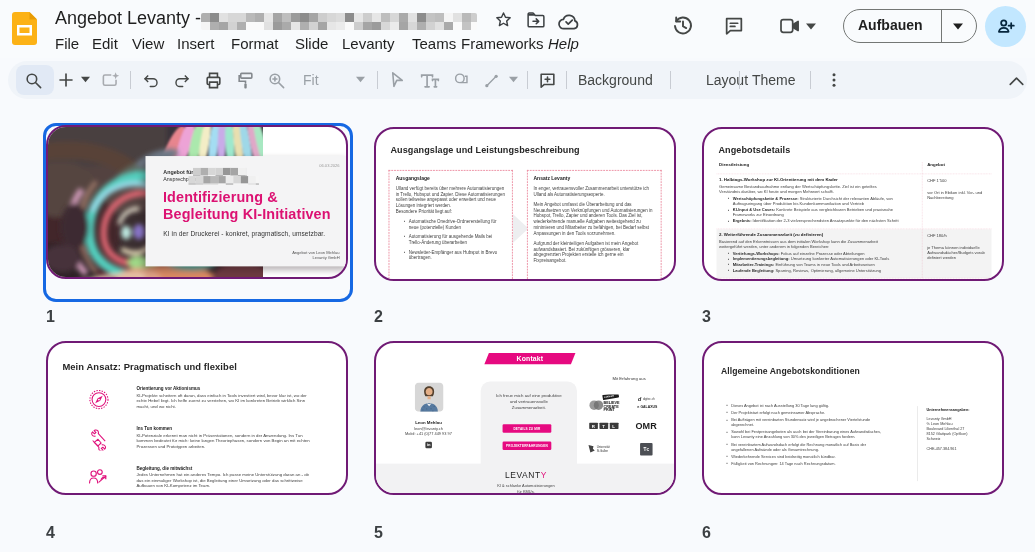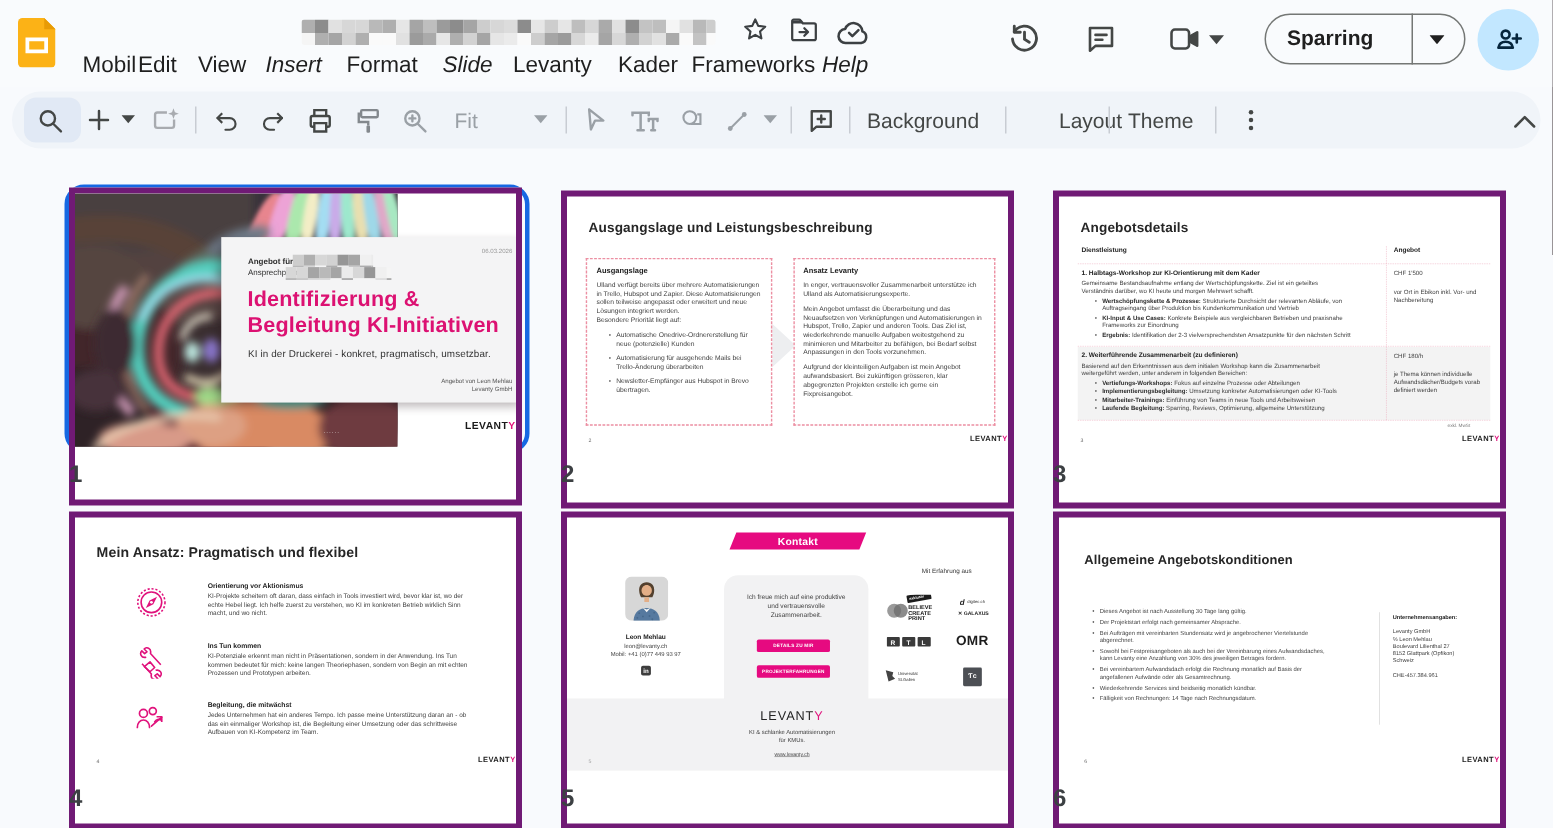--- a/index.html
+++ b/index.html
@@ -10,21 +10,21 @@
 #header { position:absolute; left:0; top:0; width:1035px; height:58px; background:#f9fbfd; }
 #title { position:absolute; left:55px; top:8px; font-size:18px; color:#1f1f1f; }
 #menus { position:absolute; left:0; top:33px; height:22px; font-size:15px; color:#1f1f1f; }
 #menus span { position:absolute; top:2px; }
 
 #toolbar { position:absolute; left:8px; top:61px; width:1019px; height:38px; background:#f0f4f9; border-radius:19px; }
 #searchhl { position:absolute; left:8px; top:4px; width:38px; height:30px; background:#e1e9f5; border-radius:8px; }
 .tsep { position:absolute; top:10px; width:1px; height:18px; background:#c8ccd3; }
 .tbtxt { position:absolute; top:11px; font-size:14px; color:#444746; }
 
-.thumb { position:absolute; width:302px; height:212px; background:#fff; border:4px solid #701a75; border-radius:0; overflow:hidden; }
+.thumb { position:absolute; width:302px; height:154px; background:#fff; border:2px solid #701a75; border-radius:20px; overflow:hidden; }
 #selring { position:absolute; left:43px; top:123px; width:310px; height:179px; border:3px solid #1668e3; border-radius:13px; }
 .snum { position:absolute; font-size:16px; font-weight:bold; color:#3c4043; }
 .sl { position:absolute; left:0; top:0; width:960px; height:540px; transform:scale(0.3125); transform-origin:0 0; font-family:"Liberation Sans", sans-serif; }
 .lev { font-weight:bold; color:#1a1a1a; letter-spacing:1.5px; }
 .lev i { font-style:normal; color:#e0127c; }
 .pagen { position:absolute; left:46px; bottom:14px; font-size:11px; color:#666; }
 .dash { border:3px dashed #ec8fa2; }
 .s-title { position:absolute; left:46px; top:50px; font-size:29px; font-weight:bold; color:#262626; letter-spacing:.3px; }
 .sl .lev { position:absolute; right:20px; bottom:14px; font-size:16px; letter-spacing:1px; }
 .bt { color:#424242; }
@@ -36,20 +36,21 @@
 </head>
 <body>
 
 <div id="header">
   <svg id="appicon" style="position:absolute;left:12px;top:12px;" width="25" height="33" viewBox="0 0 25 33">
       <path d="M3 0h14.5L25 7.5V30a3 3 0 0 1-3 3H3a3 3 0 0 1-3-3V3a3 3 0 0 1 3-3z" fill="#fcb216"></path>
       <path d="M17.5 0L25 7.5h-7.5z" fill="#e89b05"></path>
       <rect x="5" y="13" width="15" height="10.5" fill="#fff"></rect>
       <rect x="7.5" y="15.5" width="10" height="5.5" fill="#fcb216"></rect>
     </svg>
+  <div id="title">Angebot Levanty - </div>
   <svg style="position:absolute;left:201px;top:13px;border-radius:2px;" width="276" height="17" viewBox="0 0 276 17">
       <rect x="0" y="0" width="9" height="9" fill="rgb(175,175,175)"></rect>
       <rect x="9" y="0" width="9" height="9" fill="rgb(140,140,140)"></rect>
       <rect x="18" y="0" width="9" height="9" fill="rgb(225,225,225)"></rect>
       <rect x="27" y="0" width="9" height="9" fill="rgb(215,215,215)"></rect>
       <rect x="36" y="0" width="9" height="9" fill="rgb(215,215,215)"></rect>
       <rect x="45" y="0" width="9" height="9" fill="rgb(185,185,185)"></rect>
       <rect x="54" y="0" width="9" height="9" fill="rgb(175,175,175)"></rect>
       <rect x="63" y="0" width="9" height="9" fill="rgb(230,230,230)"></rect>
       <rect x="72" y="0" width="9" height="9" fill="rgb(165,165,165)"></rect>
@@ -101,28 +102,28 @@
       <rect x="207" y="9" width="9" height="9" fill="rgb(215,215,215)"></rect>
       <rect x="216" y="9" width="9" height="9" fill="rgb(175,175,175)"></rect>
       <rect x="225" y="9" width="9" height="9" fill="rgb(210,210,210)"></rect>
       <rect x="234" y="9" width="9" height="9" fill="rgb(225,225,225)"></rect>
       <rect x="243" y="9" width="9" height="9" fill="rgb(170,170,170)"></rect>
       <rect x="252" y="9" width="9" height="9" fill="rgb(250,250,250)"></rect>
       <rect x="261" y="9" width="9" height="9" fill="rgb(195,195,195)"></rect>
       <rect x="270" y="9" width="9" height="9" fill="rgb(250,250,250)"></rect>
     </svg>
   <div id="menus">
-    <span style="left:55px;">Mobil</span>
+    <span style="left:55px;">File</span>
     <span style="left:92px;">Edit</span>
     <span style="left:132px;">View</span>
-    <span style="left:177px;font-style:italic;">Insert</span>
+    <span style="left:177px;">Insert</span>
     <span style="left:231px;">Format</span>
-    <span style="left:295px;font-style:italic;">Slide</span>
+    <span style="left:295px;">Slide</span>
     <span style="left:342px;">Levanty</span>
-    <span style="left:412px;">Kader</span>
+    <span style="left:412px;">Teams</span>
     <span style="left:461px;">Frameworks</span>
     <span style="left:548px;font-style:italic;">Help</span>
   </div>
   <svg class="abs" id="i-star" style="left:495px;top:11px;" width="17" height="17" viewBox="0 0 24 24" fill="none" stroke="#3c4043" stroke-width="2">
       <path d="M12 2.8l2.8 6 6.6.8-4.9 4.5 1.3 6.5-5.8-3.3-5.8 3.3 1.3-6.5-4.9-4.5 6.6-.8z" stroke-linejoin="round"></path>
     </svg>
   <svg class="abs" id="i-folder" style="left:527px;top:12px;" width="18" height="16" viewBox="0 0 24 21" fill="none" stroke="#3c4043" stroke-width="2">
       <path d="M1.5 3v15a1.5 1.5 0 0 0 1.5 1.5h18a1.5 1.5 0 0 0 1.5-1.5V6A1.5 1.5 0 0 0 21 4.5H11L8.8 1.8A1.5 1.5 0 0 0 7.6 1.2H3A1.5 1.5 0 0 0 1.5 3z"></path>
       <path d="M1.5 2.2h7l2 2.6h-9z" fill="#3c4043" stroke="none"></path>
       <path d="M8 12.3h7M12.3 9l3.3 3.3-3.3 3.3" stroke-linecap="round" stroke-linejoin="round"></path>
@@ -141,21 +142,21 @@
       <path d="M8 9h8M8 12.5h5" stroke-linecap="round"></path>
     </svg>
   <svg class="abs" style="left:779px;top:17px;" width="22" height="18" viewBox="0 0 24 20" fill="none" stroke="#444746" stroke-width="1.9">
       <rect x="2" y="3" width="13" height="14" rx="2.5"></rect>
       <path d="M15 8.5l6-3.5v10l-6-3.5" stroke-linejoin="round" fill="#444746"></path>
     </svg>
   <svg class="abs" style="left:806px;top:22px;" width="10" height="8" viewBox="0 0 10 8">
       <path d="M0 1.5h10L5 7.5z" fill="#444746"></path>
     </svg>
   <div class="abs" style="left:843px;top:9px;width:134px;height:34px;border:1px solid #747775;border-radius:17px;"></div>
-  <div class="abs" style="left:858px;top:17px;font-size:14px;color:#1f1f1f;font-weight:bold;">Sparring</div>
+  <div class="abs" style="left:858px;top:17px;font-size:14px;color:#1f1f1f;font-weight:bold;">Aufbauen</div>
   <div class="abs" style="left:941px;top:9px;width:1px;height:34px;background:#747775;"></div>
   <svg class="abs" style="left:953px;top:23px;" width="10" height="7" viewBox="0 0 10 7">
       <path d="M0 .5h10L5 6.5z" fill="#1f1f1f"></path>
     </svg>
   <div class="abs" style="left:985px;top:6px;width:41px;height:41px;border-radius:50%;background:#c2e7ff;"></div>
   <svg class="abs" style="left:995px;top:16px;" width="21" height="21" viewBox="0 0 24 24" fill="none" stroke="#06263d" stroke-width="2">
       <circle cx="10" cy="8" r="3"></circle>
       <path d="M4.5 18c.5-3 2.8-4.5 5.5-4.5s5 1.5 5.5 4.5z" stroke-linejoin="round"></path>
       <path d="M18.5 8v6M15.5 11h6" stroke-linecap="round"></path>
     </svg>

